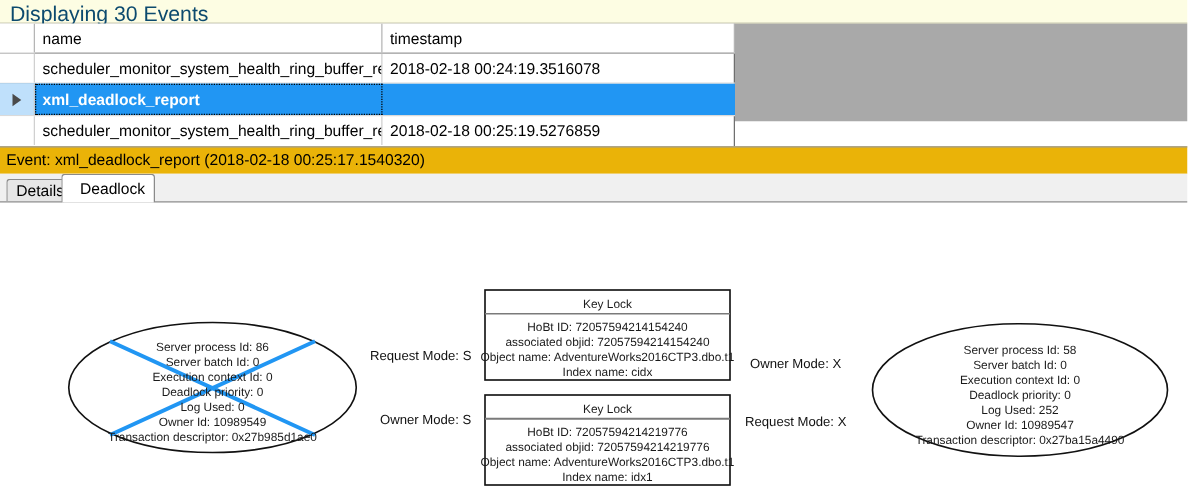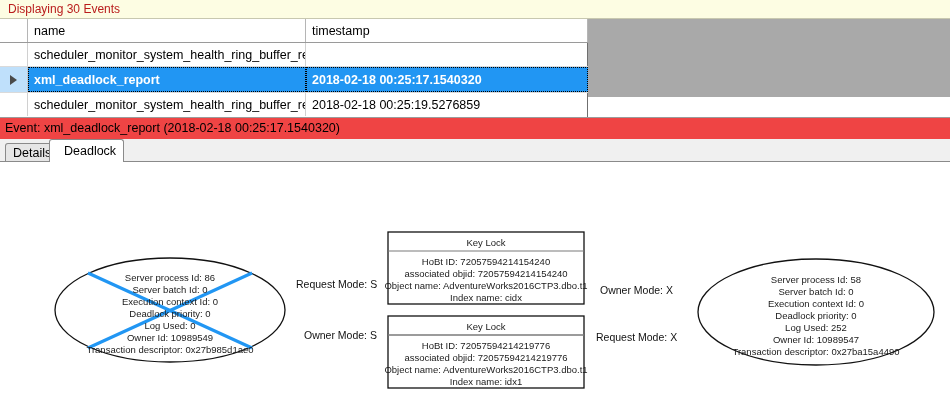--- a/index.html
+++ b/index.html
@@ -10,21 +10,21 @@
   }
   #app{position:relative;width:950px;height:400px;}
 
   
   .banner{
     position:absolute;left:0;top:0;width:950px;height:19px;
     background:#fdfde3;border-bottom:1px solid #c8c8b0;
     box-sizing:border-box;
   }
   .banner-text{
-    position:absolute;left:8px;top:2px;font-size:12px;color:#b91c1c;
+    position:absolute;left:8px;top:2px;font-size:17px;color:#0c4a6e;
     white-space:nowrap;
   }
 
   
   .grid{
     position:absolute;left:0;top:19px;width:950px;height:78px;
     background:#a9a9a9;
   }
   .grid-inner{
     position:absolute;left:0;top:0;width:588px;height:98px;
@@ -57,21 +57,21 @@
   .row1 .c-sel,.row3 .c-sel,.hdr .c-sel{background:#fff;}
 
   .tri{
     width:0;height:0;border-left:7px solid #4a4a4a;
     border-top:5px solid transparent;border-bottom:5px solid transparent;
   }
 
   
   .evt-bar{
     position:absolute;left:0;top:117px;width:950px;height:22px;
-    background:#ef4444;border-top:1px solid #9b9b9b;box-sizing:border-box;
+    background:#eab308;border-top:1px solid #9b9b9b;box-sizing:border-box;
   }
   .evt-label{
     position:absolute;left:5px;top:3px;font-size:12.5px;white-space:nowrap;
   }
 
   
   .tabstrip{
     position:absolute;left:0;top:139px;width:950px;height:22px;
     background:#f0f0f0;
   }
@@ -112,28 +112,28 @@
 
       <div class="g-row hdr">
         <div class="g-cell c-sel"></div>
         <div class="g-cell c-name">name</div>
         <div class="g-cell c-ts">timestamp</div>
       </div>
 
       <div class="g-row row1">
         <div class="g-cell c-sel"></div>
         <div class="g-cell c-name">scheduler_monitor_system_health_ring_buffer_recorded</div>
+        <div class="g-cell c-ts">2018-02-18 00:24:19.3516078</div>
       </div>
 
       <div class="g-row row2">
         <div class="g-cell c-sel">
           <span class="tri"></span>
         </div>
         <div class="g-cell c-name">xml_deadlock_report</div>
-        <div class="g-cell c-ts">2018-02-18 00:25:17.1540320</div>
       </div>
 
       <div class="g-row row3">
         <div class="g-cell c-sel"></div>
         <div class="g-cell c-name">scheduler_monitor_system_health_ring_buffer_recorded</div>
         <div class="g-cell c-ts">2018-02-18 00:25:19.5276859</div>
       </div>
 
     </div>
   </div>

